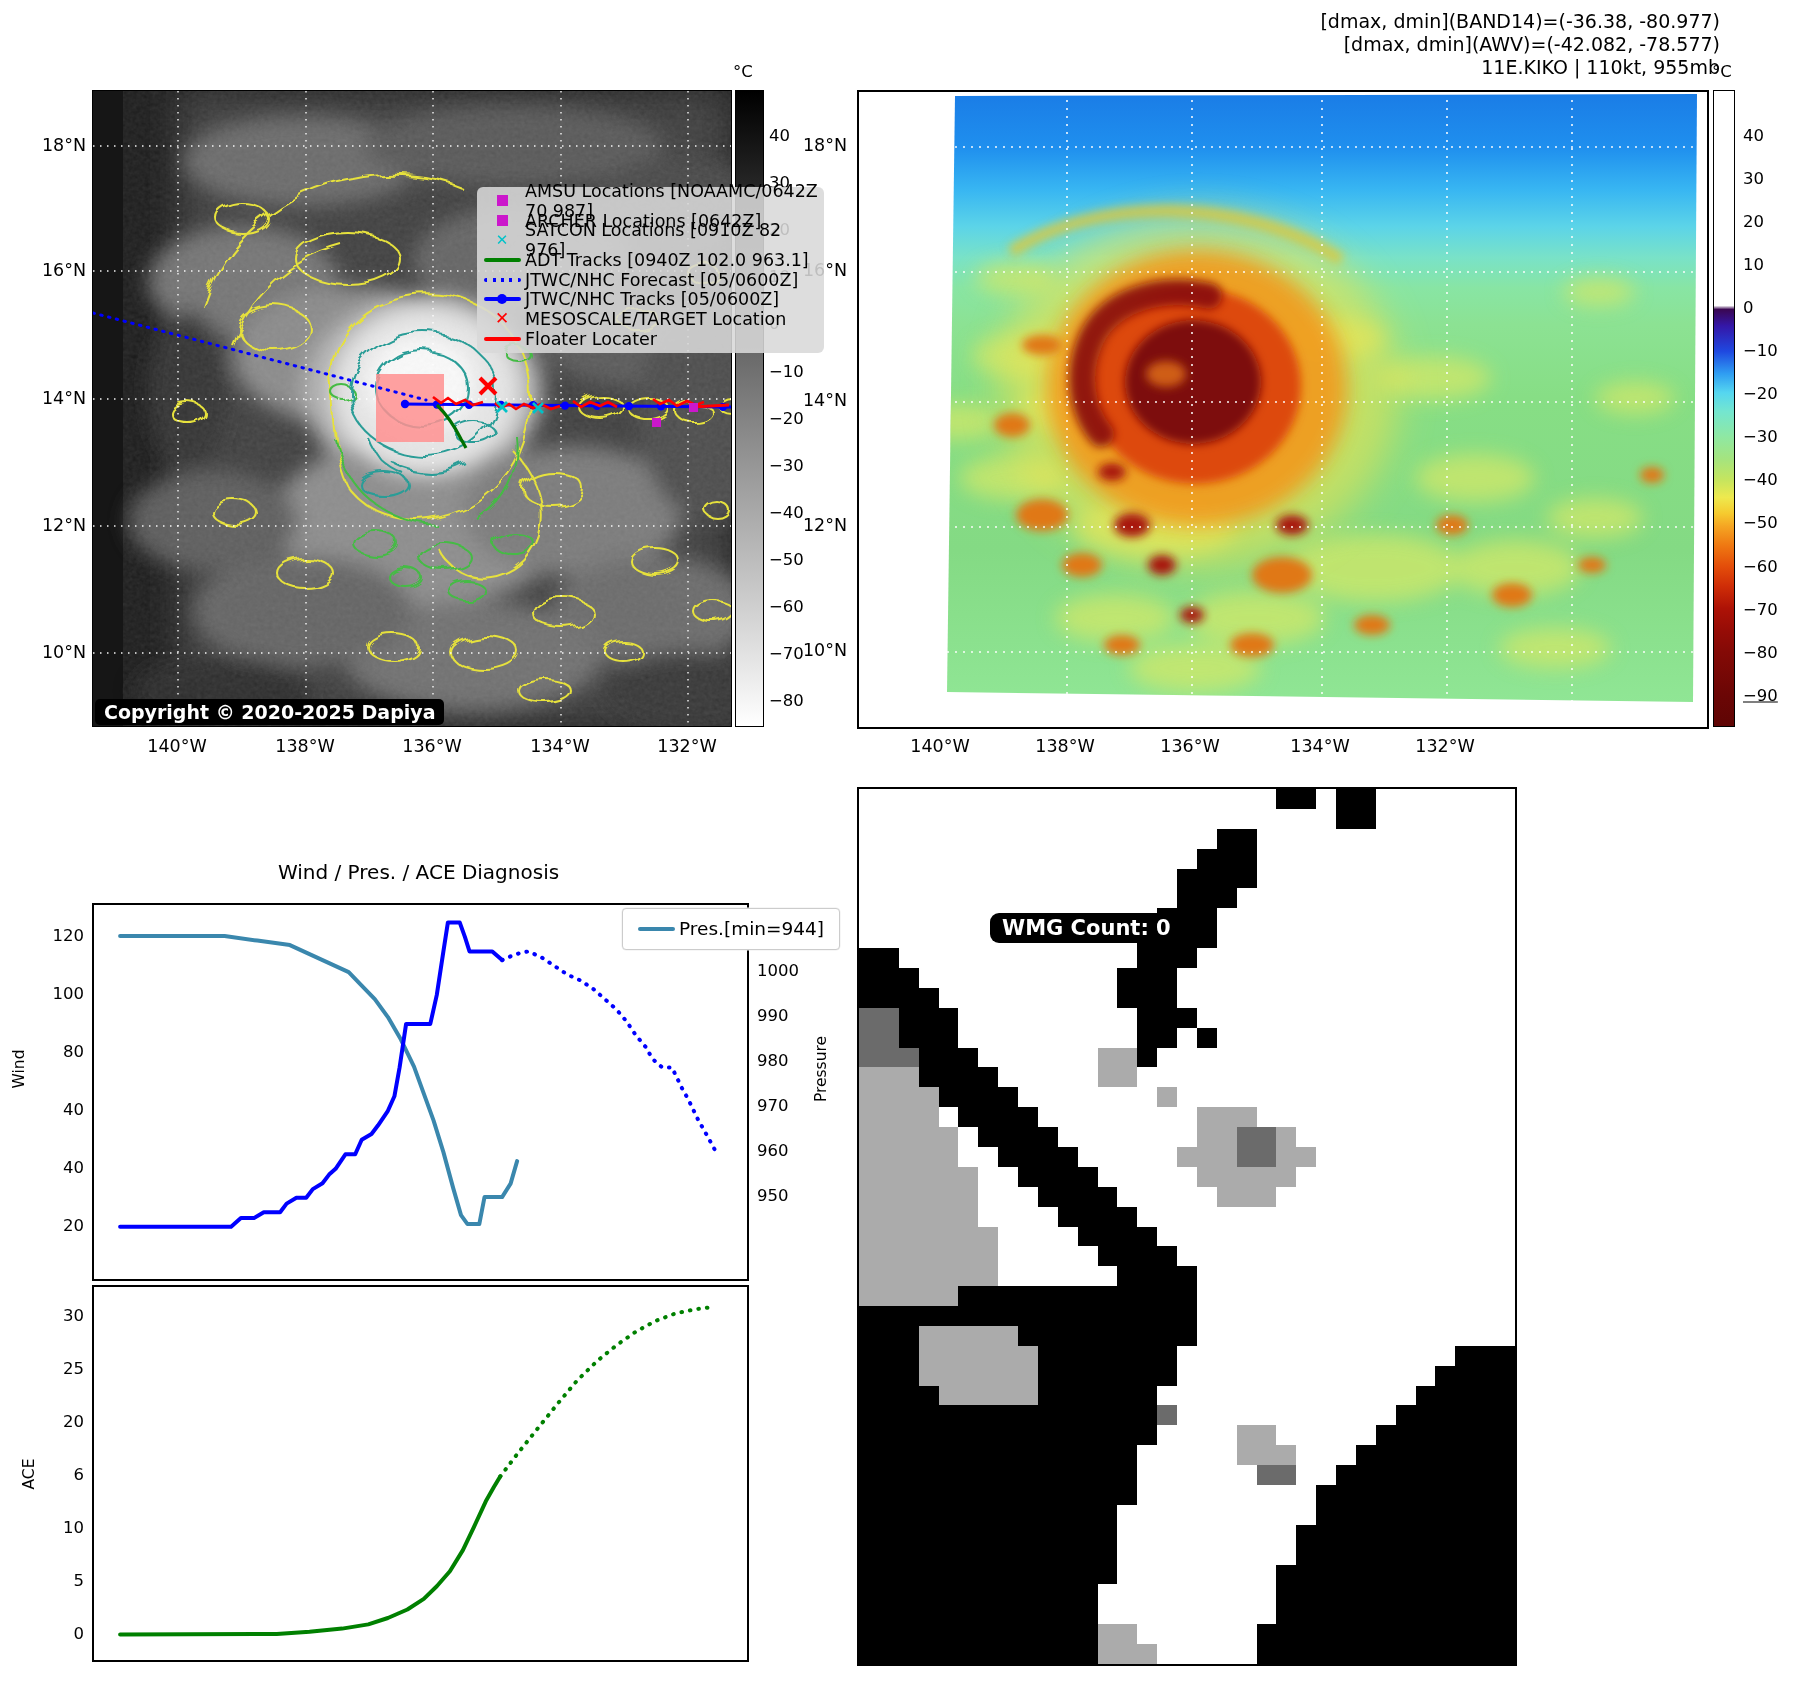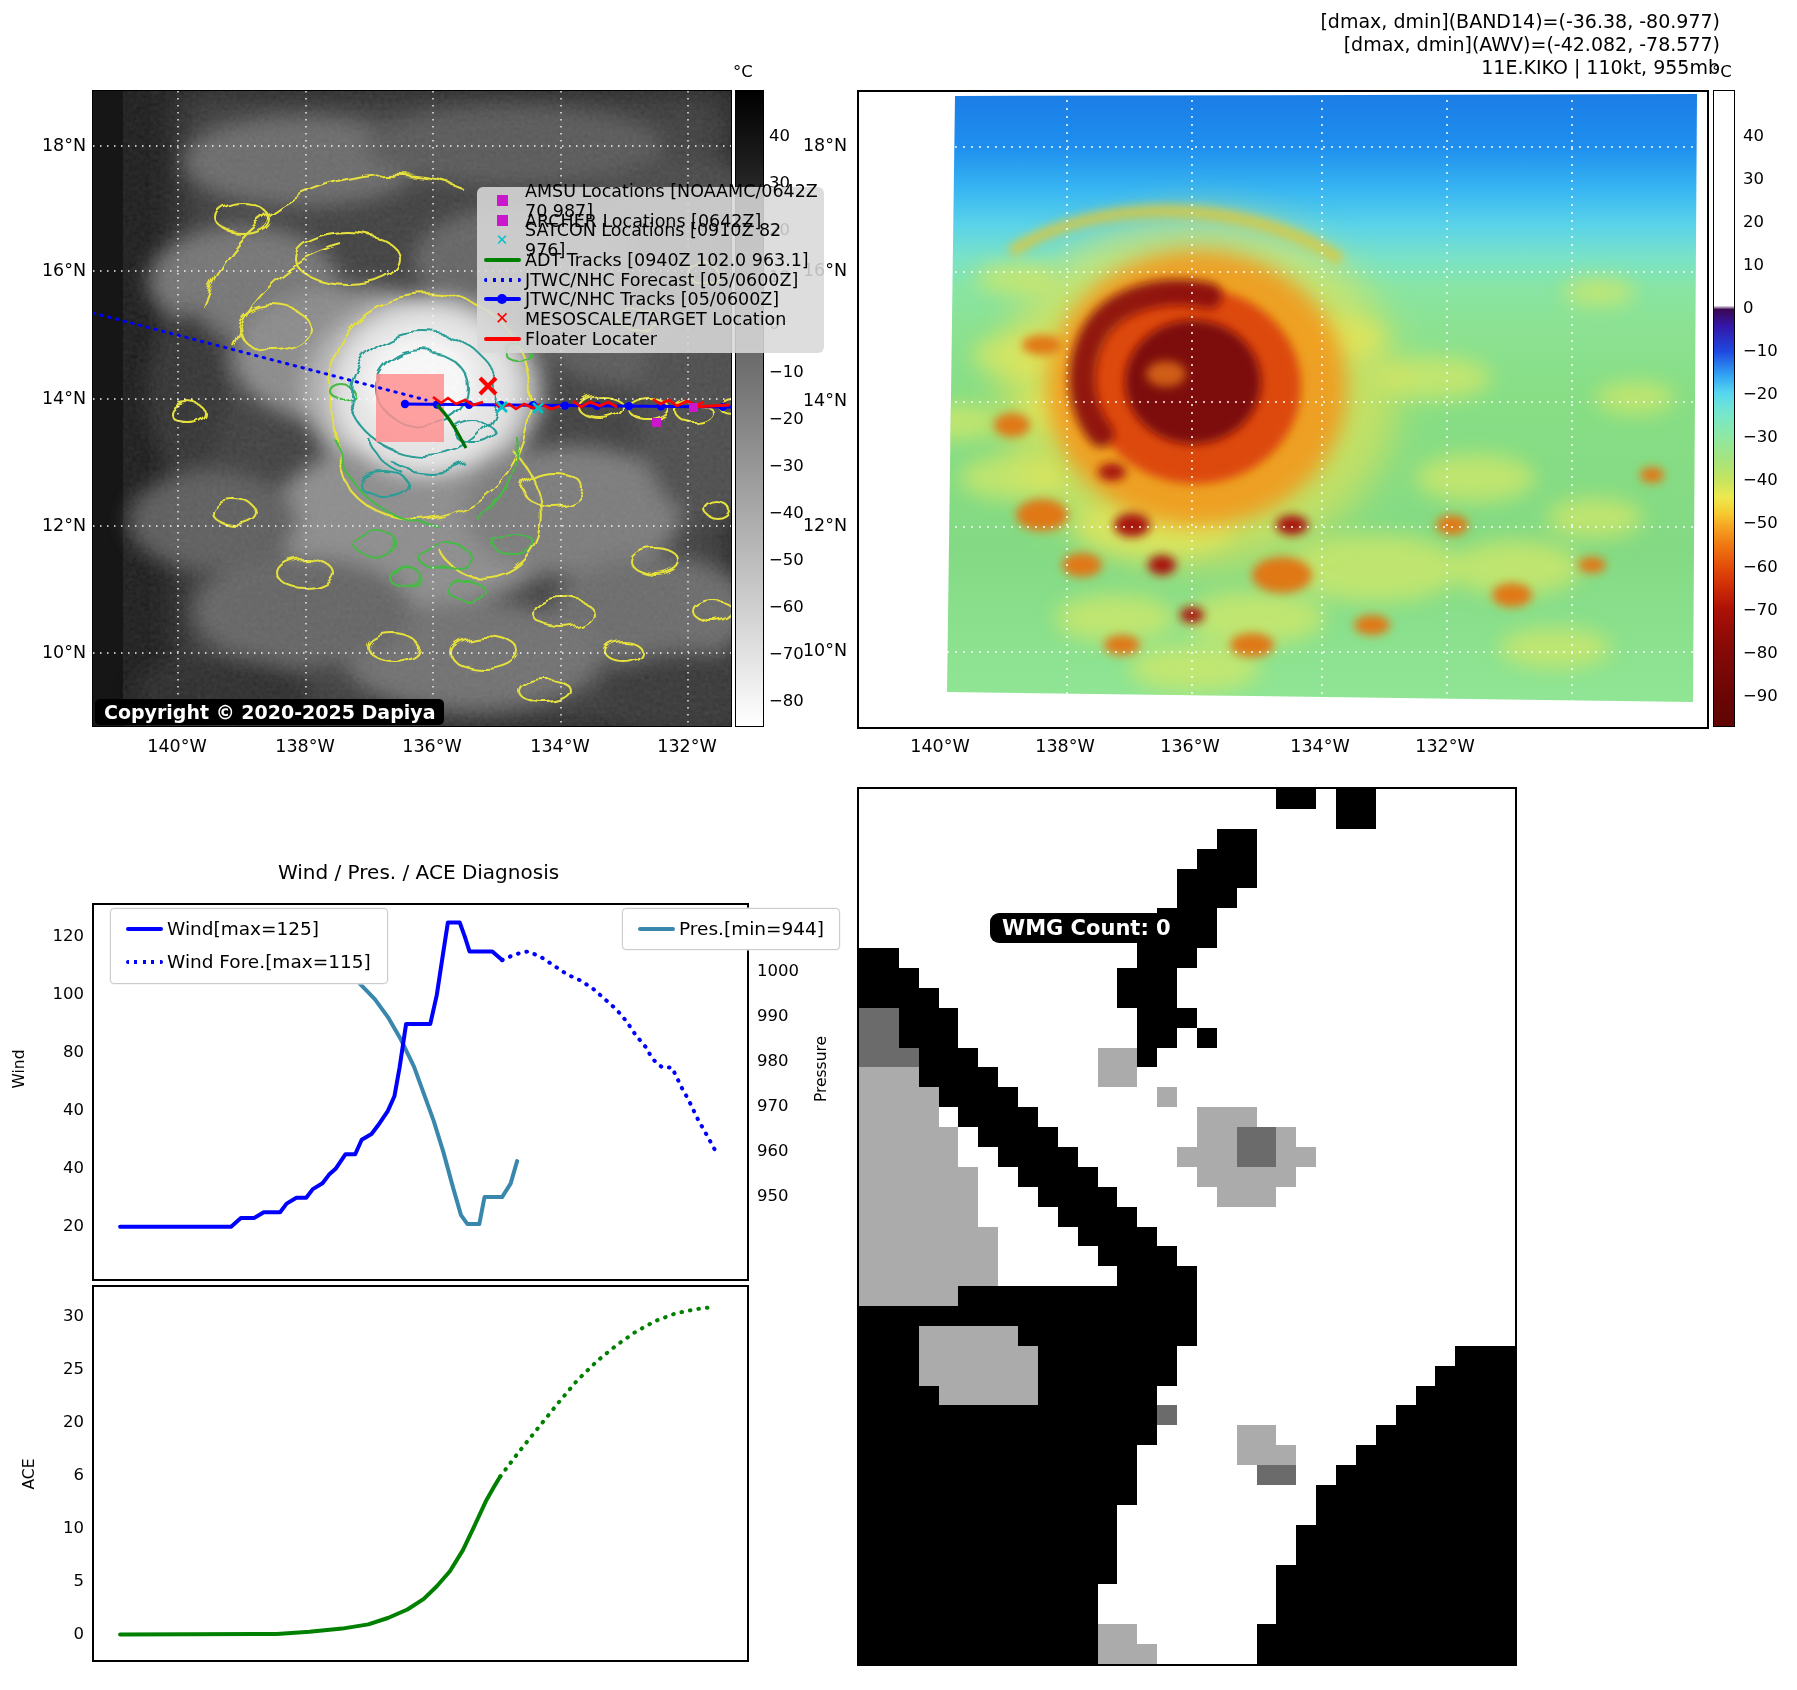--- a/index.html
+++ b/index.html
@@ -386,34 +386,20 @@
         <polyline points="408.1,55.1 421.2,49.3 434.2,46.4 447.3,52.2 460.4,60.9 473.4,69.6 486.5,75.4 499.5,84.1 512.6,95.7 522.4,104.4 532.2,116.0 542.0,130.5 551.8,142.1 558.3,153.7 568.1,162.4 577.9,162.4 587.7,182.7 594.2,194.2 604.0,214.5 613.8,231.9 621.7,246.4" fill="none" stroke="#0000ff" stroke-width="4" stroke-linejoin="round" stroke-linecap="round" stroke-dasharray="0.6 8"></polyline>
       </svg>
   </div>
   <div class="chartbox" id="aceBox">
     <svg id="aceSvg" width="653" height="373" viewBox="0 0 653 373">
         <polyline points="26.1,347.4 182.8,346.9 215.5,344.8 248.1,341.6 274.3,337.4 293.9,331.0 313.4,322.5 329.8,311.9 342.8,299.2 355.9,284.3 368.9,263.1 380.0,239.8 391.8,214.3 399.6,200.5 406.2,189.5" fill="none" stroke="#008000" stroke-width="4" stroke-linejoin="round" stroke-linecap="round"></polyline>
         <polyline points="406.2,189.5 424.4,165.5 444.0,141.1 463.6,116.7 483.2,93.4 502.8,74.3 522.4,58.3 542.0,44.6 561.6,33.9 581.2,26.5 600.8,22.3 620.4,19.9" fill="none" stroke="#008000" stroke-width="4" stroke-linejoin="round" stroke-linecap="round" stroke-dasharray="0.6 8"></polyline>
       </svg>
   </div>
 
-  <div class="lg2" id="windLegend">
-      <div class="lg2-row">
-        <span class="mk">
-          <i class="mk-ln" style="background: rgb(0, 0, 255);"></i>
-        </span>
-        <span>Wind[max=125]</span>
-      </div>
-      <div class="lg2-row">
-        <span class="mk">
-          <i class="mk-ln" style="background: repeating-linear-gradient(90deg, rgb(0, 0, 255) 0px, rgb(0, 0, 255) 3px, rgba(0, 0, 0, 0) 3px, rgba(0, 0, 0, 0) 8.5px);"></i>
-        </span>
-        <span>Wind Fore.[max=115]</span>
-      </div>
-    </div>
   <div class="lg2" id="presLegend">
       <div class="lg2-row">
         <span class="mk">
           <i class="mk-ln" style="background: rgb(58, 135, 173);"></i>
         </span>
         <span>Pres.[min=944]</span>
       </div>
     </div>
 
   <span class="ylab" style="left:0px;top:1060px;">Wind</span>
@@ -1897,21 +1883,21 @@
     <span class="tick cbt" style="left: 1743px; top: 264.15px; transform: translate(0px, -50%);">10</span>
     <span class="tick cbt" style="left: 1743px; top: 307.2px; transform: translate(0px, -50%);">0</span>
     <span class="tick cbt" style="left: 1743px; top: 350.25px; transform: translate(0px, -50%);">−10</span>
     <span class="tick cbt" style="left: 1743px; top: 393.3px; transform: translate(0px, -50%);">−20</span>
     <span class="tick cbt" style="left: 1743px; top: 436.35px; transform: translate(0px, -50%);">−30</span>
     <span class="tick cbt" style="left: 1743px; top: 479.4px; transform: translate(0px, -50%);">−40</span>
     <span class="tick cbt" style="left: 1743px; top: 522.45px; transform: translate(0px, -50%);">−50</span>
     <span class="tick cbt" style="left: 1743px; top: 565.5px; transform: translate(0px, -50%);">−60</span>
     <span class="tick cbt" style="left: 1743px; top: 608.55px; transform: translate(0px, -50%);">−70</span>
     <span class="tick cbt" style="left: 1743px; top: 651.6px; transform: translate(0px, -50%);">−80</span>
-    <span class="tick cbt" style="left: 1743px; top: 694.65px; transform: translate(0px, -50%);">−90</span>
+    <span class="tick cbt" style="left: 1743px; top: 694.65px; transform: translate(0px, -50%); text-decoration: underline;">−90</span>
     <span class="tick mt" style="left: 177px; top: 746px; transform: translate(-50%, -50%);">140°W</span>
     <span class="tick mt" style="left: 305px; top: 746px; transform: translate(-50%, -50%);">138°W</span>
     <span class="tick mt" style="left: 432px; top: 746px; transform: translate(-50%, -50%);">136°W</span>
     <span class="tick mt" style="left: 560px; top: 746px; transform: translate(-50%, -50%);">134°W</span>
     <span class="tick mt" style="left: 687px; top: 746px; transform: translate(-50%, -50%);">132°W</span>
     <span class="tick mt" style="left: 86px; top: 145px; transform: translate(-100%, -50%);">18°N</span>
     <span class="tick mt" style="left: 86px; top: 270px; transform: translate(-100%, -50%);">16°N</span>
     <span class="tick mt" style="left: 86px; top: 398px; transform: translate(-100%, -50%);">14°N</span>
     <span class="tick mt" style="left: 86px; top: 525px; transform: translate(-100%, -50%);">12°N</span>
     <span class="tick mt" style="left: 86px; top: 652px; transform: translate(-100%, -50%);">10°N</span>

